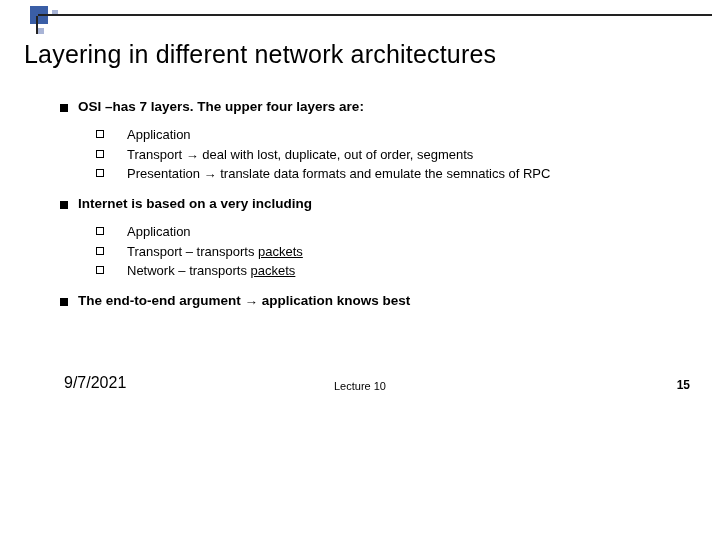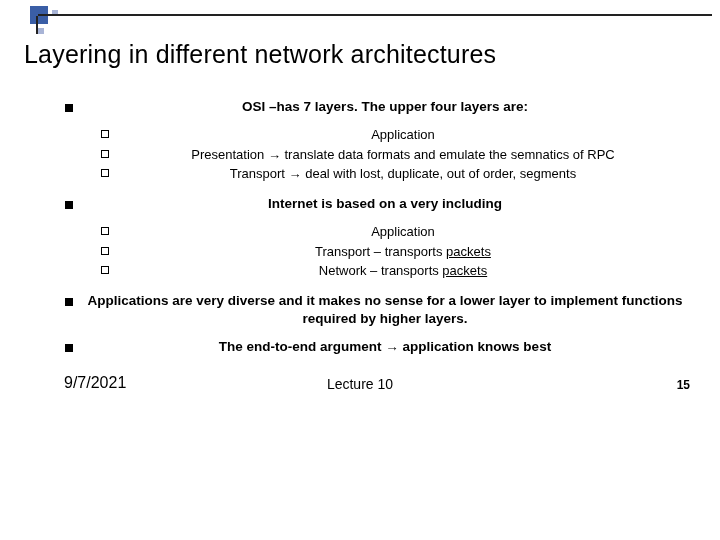--- a/index.html
+++ b/index.html
@@ -5,32 +5,32 @@
   * { margin: 0; padding: 0; box-sizing: border-box; }
   html, body { width: 720px; height: 540px; background: #fff; font-family: Arial, Helvetica, sans-serif; color: #000; }
   .slide { width: 720px; height: 404px; position: relative; padding: 8px; }
   .corner { position: absolute; left: 30px; top: 6px; width: 44px; height: 32px; }
   .corner .sq-lg { position: absolute; left: 0px; top: 0px; width: 18px; height: 18px; background: #3a5ea6; }
   .corner .sq-sm1 { position: absolute; left: 22px; top: 4px; width: 6px; height: 6px; background: #a8b4d6; }
   .corner .sq-sm2 { position: absolute; left: 8px; top: 22px; width: 6px; height: 6px; background: #a8b4d6; }
   .rule-top { position: absolute; left: 38px; top: 14px; right: 8px; height: 2px; background: #222; }
   .rule-left { position: absolute; left: 36px; top: 16px; width: 2px; height: 18px; background: #222; }
   .title { position: absolute; left: 24px; top: 40px; font-size: 25px; font-weight: 400; letter-spacing: 0.2px; }
-  .body { position: absolute; left: 60px; top: 98px; right: 28px; font-size: 13.5px; line-height: 1.35; text-align: center; }
+  .body { position: absolute; left: 60px; top: 98px; right: 28px; font-size: 13.5px; line-height: 1.35; }
   .b1 { display: flex; margin-bottom: 10px; }
   .b1 .mk { width: 18px; flex: 0 0 18px; font-size: 11px; padding-top: 2px; color: #000; }
   .b1 .tx { flex: 1; font-weight: 700; }
   .sub { margin: 2px 0 12px 36px; }
-  .b2 { display: flex; margin-bottom: 2px; font-size: 13px; }
+  .b2 { display: flex; margin-bottom: 2px; font-size: 13px; gap: 13px; }
   .b2 .mk { width: 18px; flex: 0 0 18px; font-size: 11px; padding-top: 1px; }
   .b2 .tx { flex: 1; font-weight: 400; }
   .under { text-decoration: underline; }
   .footer { position: absolute; left: 0; right: 0; bottom: 12px; height: 16px; }
   .f-date { position: absolute; left: 64px; bottom: 0; font-size: 16px; }
-  .f-center { position: absolute; left: 0; right: 0; bottom: 0; text-align: center; font-size: 14px; margin-top: 40px; }
+  .f-center { position: absolute; left: 0; right: 0; bottom: 0; text-align: center; font-size: 11px; margin-top: 40px; }
   .f-page { position: absolute; right: 30px; bottom: 0; font-size: 12px; font-weight: 700; }
   .sqbull { display: inline-block; width: 8px; height: 8px; background: #000; margin-top: 4px; }
   .hollow { display: inline-block; width: 8px; height: 8px; border: 1px solid #000; }
 </style>
 </head>
 <body>
 <div class="slide">
 
   <div class="corner">
     <div class="sq-lg"></div>
@@ -47,25 +47,25 @@
         <div class="mk"><span class="sqbull"></span></div>
         <div class="tx">OSI –has 7 layers. The upper four layers are:</div>
       </div>
       <div class="sub">
         <div class="b2">
           <div class="mk"><span class="hollow"></span></div>
           <div class="tx">Application</div>
         </div>
         <div class="b2">
           <div class="mk"><span class="hollow"></span></div>
-          <div class="tx">Presentation → translate data formats and emulate the semnatics of RPC</div>
+          <div class="tx">Transport → deal with lost, duplicate, out of order, segments</div>
         </div>
         <div class="b2">
           <div class="mk"><span class="hollow"></span></div>
-          <div class="tx">Transport → deal with lost, duplicate, out of order, segments</div>
+          <div class="tx">Presentation → translate data formats and emulate the semnatics of RPC</div>
         </div>
       </div>
       <div class="b1">
         <div class="mk"><span class="sqbull"></span></div>
         <div class="tx">Internet is based on a very including</div>
       </div>
       <div class="sub">
         <div class="b2">
           <div class="mk"><span class="hollow"></span></div>
           <div class="tx">Application</div>
@@ -74,24 +74,20 @@
           <div class="mk"><span class="hollow"></span></div>
           <div class="tx">Transport – transports <span class="under">packets</span></div>
         </div>
         <div class="b2">
           <div class="mk"><span class="hollow"></span></div>
           <div class="tx">Network – transports <span class="under">packets</span></div>
         </div>
       </div>
       <div class="b1">
         <div class="mk"><span class="sqbull"></span></div>
-        <div class="tx">Applications are very diverse and it makes no sense for a lower layer to implement functions required by higher layers.</div>
-      </div>
-      <div class="b1">
-        <div class="mk"><span class="sqbull"></span></div>
         <div class="tx">The end-to-end argument → application knows best</div>
       </div>
     </div>
 
   <div class="footer">
     <div class="f-date">9/7/2021</div>
     <div class="f-center">Lecture 10</div>
     <div class="f-page">15</div>
   </div>
 

